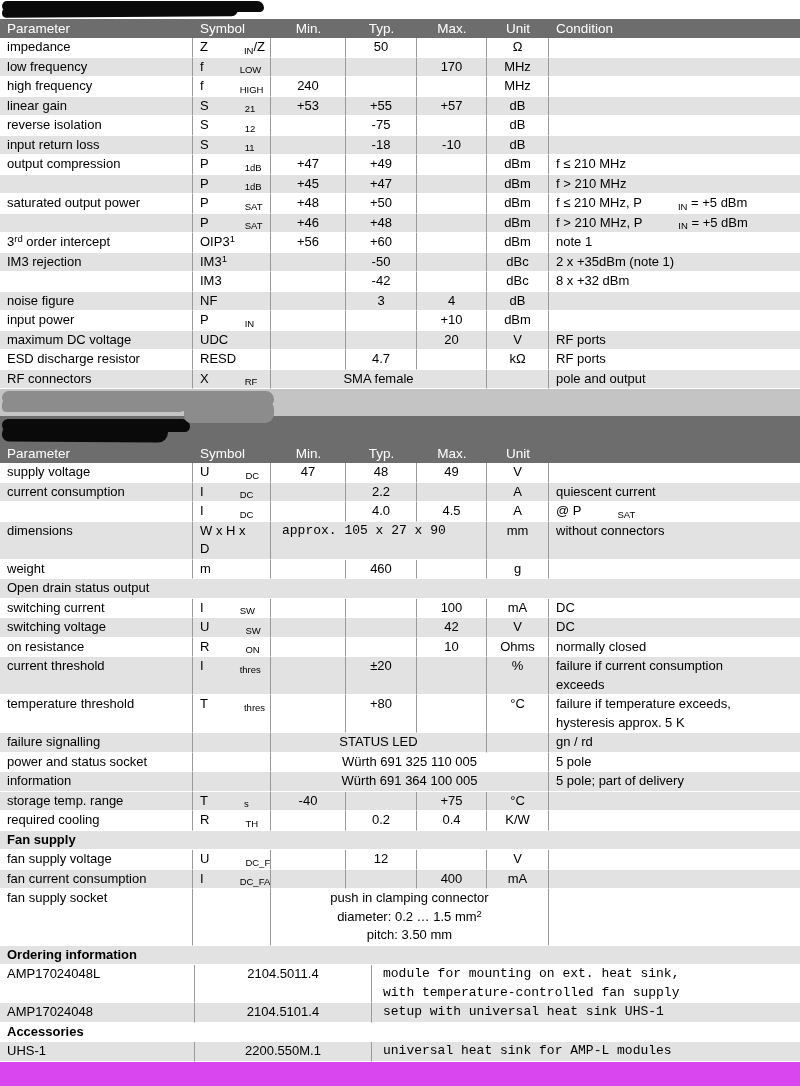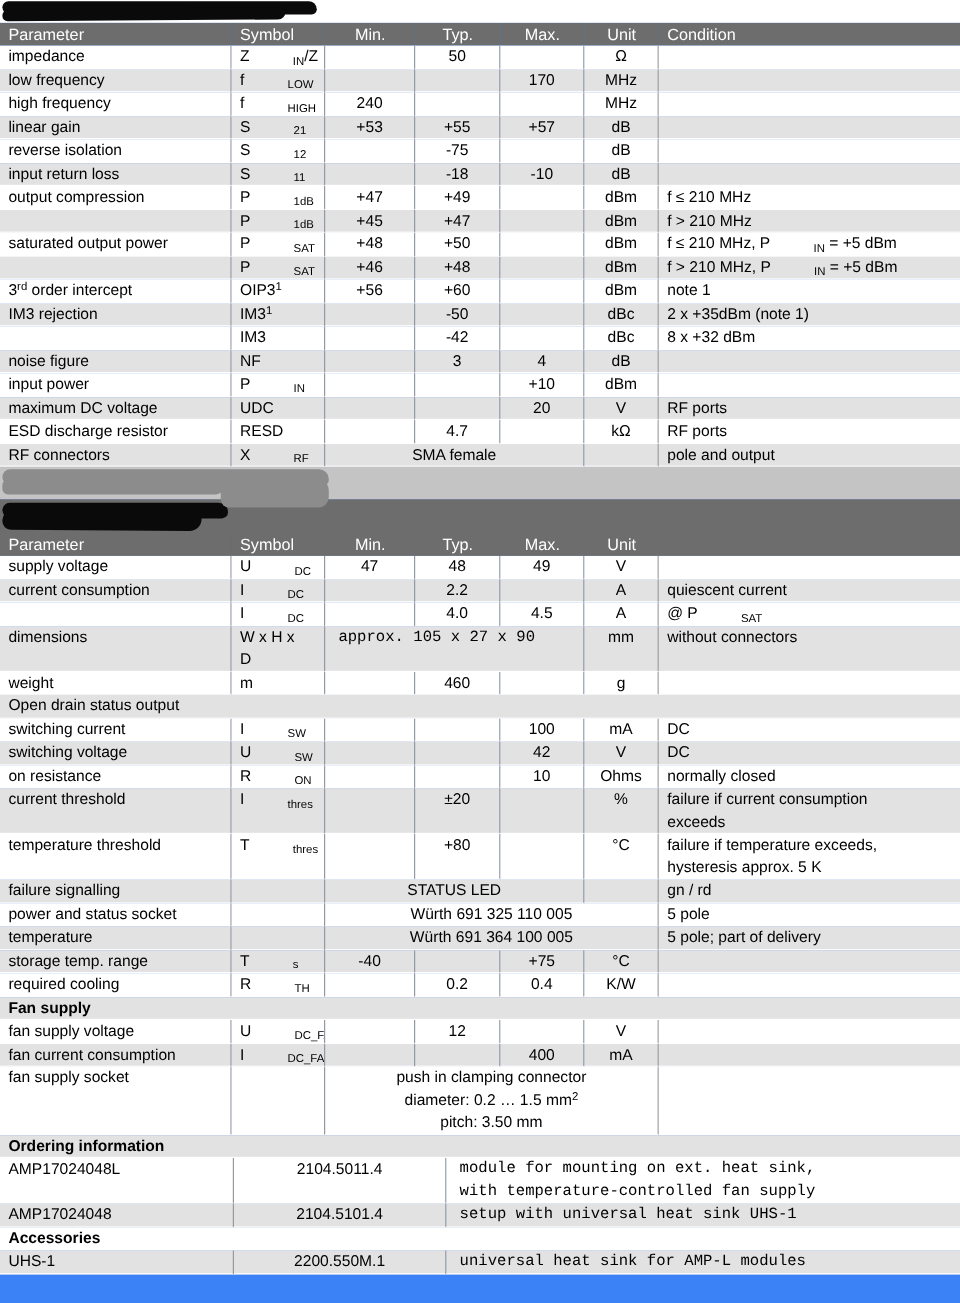--- a/index.html
+++ b/index.html
@@ -1,17 +1,17 @@
 <!DOCTYPE html>
 <html><head>
 <meta charset="utf-8">
 <style>
   html,body{margin:0;padding:0;background:#fff;}
   .page{
-    width:800px;height:1086px;position:relative;overflow:hidden;background:#3b82f6;
+    width:800px;height:1086px;position:relative;overflow:hidden;background:#d946ef;
     font-family:"Liberation Sans",sans-serif;font-size:13px;color:#000;
   }
   
   .blob{position:absolute;}
   .blk{background:#0a0a0a;}
   .gry{background:#8c8c8c;}
 
   .topband{position:relative;height:19px;background:#fff;}
   .strip1{position:relative;height:27px;background:#c4c4c4;overflow:visible;z-index:3;}
   .strip2{position:relative;height:47px;background:#6d6d6d;display:flex;flex-direction:column;justify-content:flex-end;}
@@ -367,21 +367,21 @@
           <td class="cc vb"></td>
           <td class="cl">gn / rd</td>
         </tr>
         <tr class="plain">
           <td class="cl vb">power and status socket</td>
           <td class="cl vb"></td>
           <td class="cc vb" colspan="4">Würth 691 325 110 005</td>
           <td class="cl">5 pole</td>
         </tr>
         <tr class="shaded">
-          <td class="cl vb">temperature</td>
+          <td class="cl vb">information</td>
           <td class="cl vb"></td>
           <td class="cc vb" colspan="4">Würth 691 364 100 005</td>
           <td class="cl">5 pole; part of delivery</td>
         </tr>
         <tr class="shaded">
           <td class="cl vb">storage temp. range</td>
           <td class="cl vb">T<sub>s</sub></td>
           <td class="cc vb">-40</td>
           <td class="cc vb"></td>
           <td class="cc vb">+75</td>

